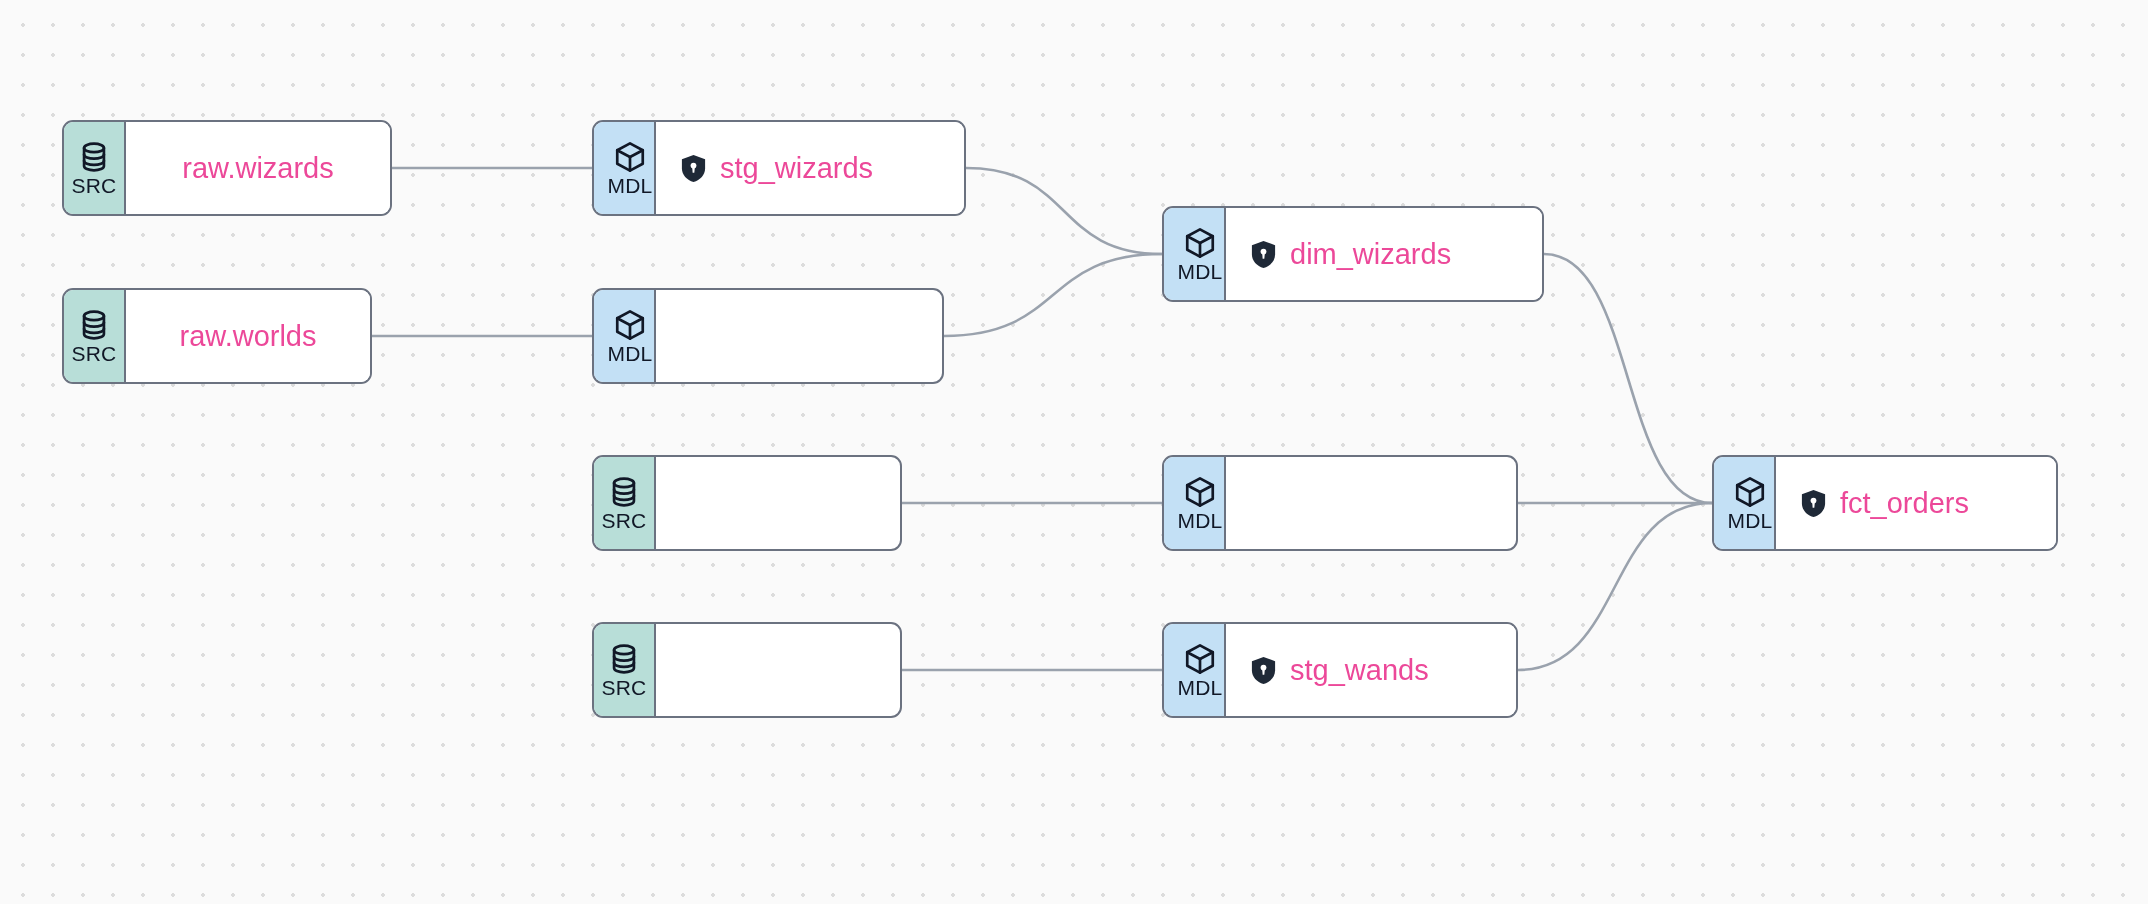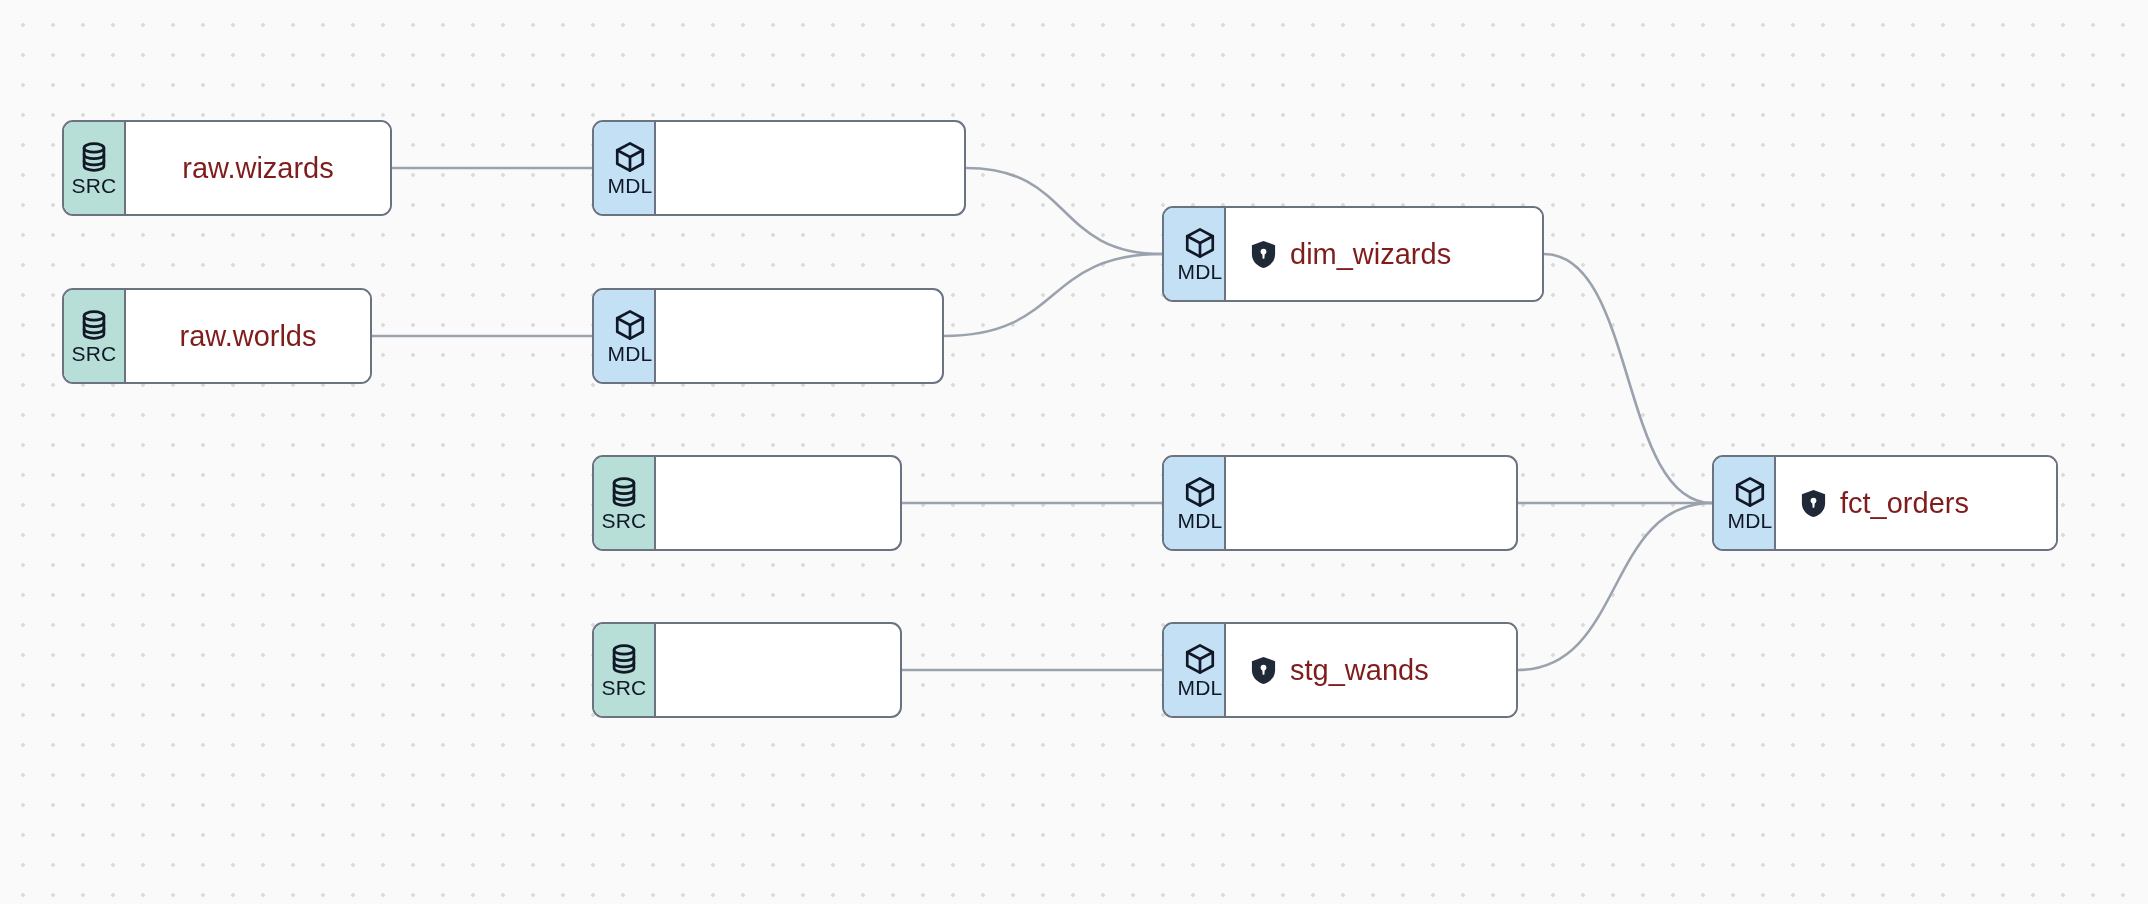--- a/index.html
+++ b/index.html
@@ -60,21 +60,21 @@
     flex: 1 1 auto;
     display: flex;
     align-items: center;
     gap: 13px;
     padding: 0 24px;
     background: #ffffff;
   }
   .shield-icon { flex: 0 0 auto; display: block; }
   .node-label {
     font-size: 29px;
-    color: #7f1d1d;
+    color: #ec4899;
     white-space: nowrap;
     line-height: 1;
   }
   .node.src-node .body { justify-content: center; padding: 0 18px; }
 </style>
 </head>
 <body>
 
 <div id="canvas">
   <svg id="edge-layer" viewBox="0 0 2148 904" width="2148" height="904" xmlns="http://www.w3.org/2000/svg">
@@ -151,20 +151,30 @@
         <div class="badge mdl" style="background: rgb(195, 224, 245); border-right-color: rgb(107, 114, 128);">
           <span>
             <svg width="34" height="34" viewBox="0 0 24 24" fill="none" stroke="#111827" stroke-width="1.9" stroke-linecap="round" stroke-linejoin="round">
               <path d="M12 2.4 21 7.2v9.6L12 21.6 3 16.8V7.2z"></path>
               <path d="M3 7.2 12 12l9-4.8"></path>
               <path d="M12 12v9.6"></path>
             </svg>
           </span>
           <span class="badge-label">MDL</span>
         </div>
+        <div class="body">
+          <span style="display: flex;">
+            <svg class="shield-icon" width="27" height="29" viewBox="0 0 24 26" aria-hidden="true">
+              <path d="M12 0.8 1.6 4.6v8.2c0 6.1 4.4 10.6 10.4 12.4 6-1.8 10.4-6.3 10.4-12.4V4.6z" fill="#1f2937"></path>
+              <circle cx="12" cy="10.4" r="2.6" fill="#ffffff"></circle>
+              <path d="M10.7 10.6h2.6l-0.55 6.1h-1.5z" fill="#ffffff"></path>
+            </svg>
+          </span>
+          <span class="node-label">stg_wizards</span>
+        </div>
       </div>
       <div class="node mdl-node" style="left: 592px; top: 288px; width: 352px; height: 96px; border-color: rgb(107, 114, 128);">
         <div class="badge mdl" style="background: rgb(195, 224, 245); border-right-color: rgb(107, 114, 128);">
           <span>
             <svg width="34" height="34" viewBox="0 0 24 24" fill="none" stroke="#111827" stroke-width="1.9" stroke-linecap="round" stroke-linejoin="round">
               <path d="M12 2.4 21 7.2v9.6L12 21.6 3 16.8V7.2z"></path>
               <path d="M3 7.2 12 12l9-4.8"></path>
               <path d="M12 12v9.6"></path>
             </svg>
           </span>

